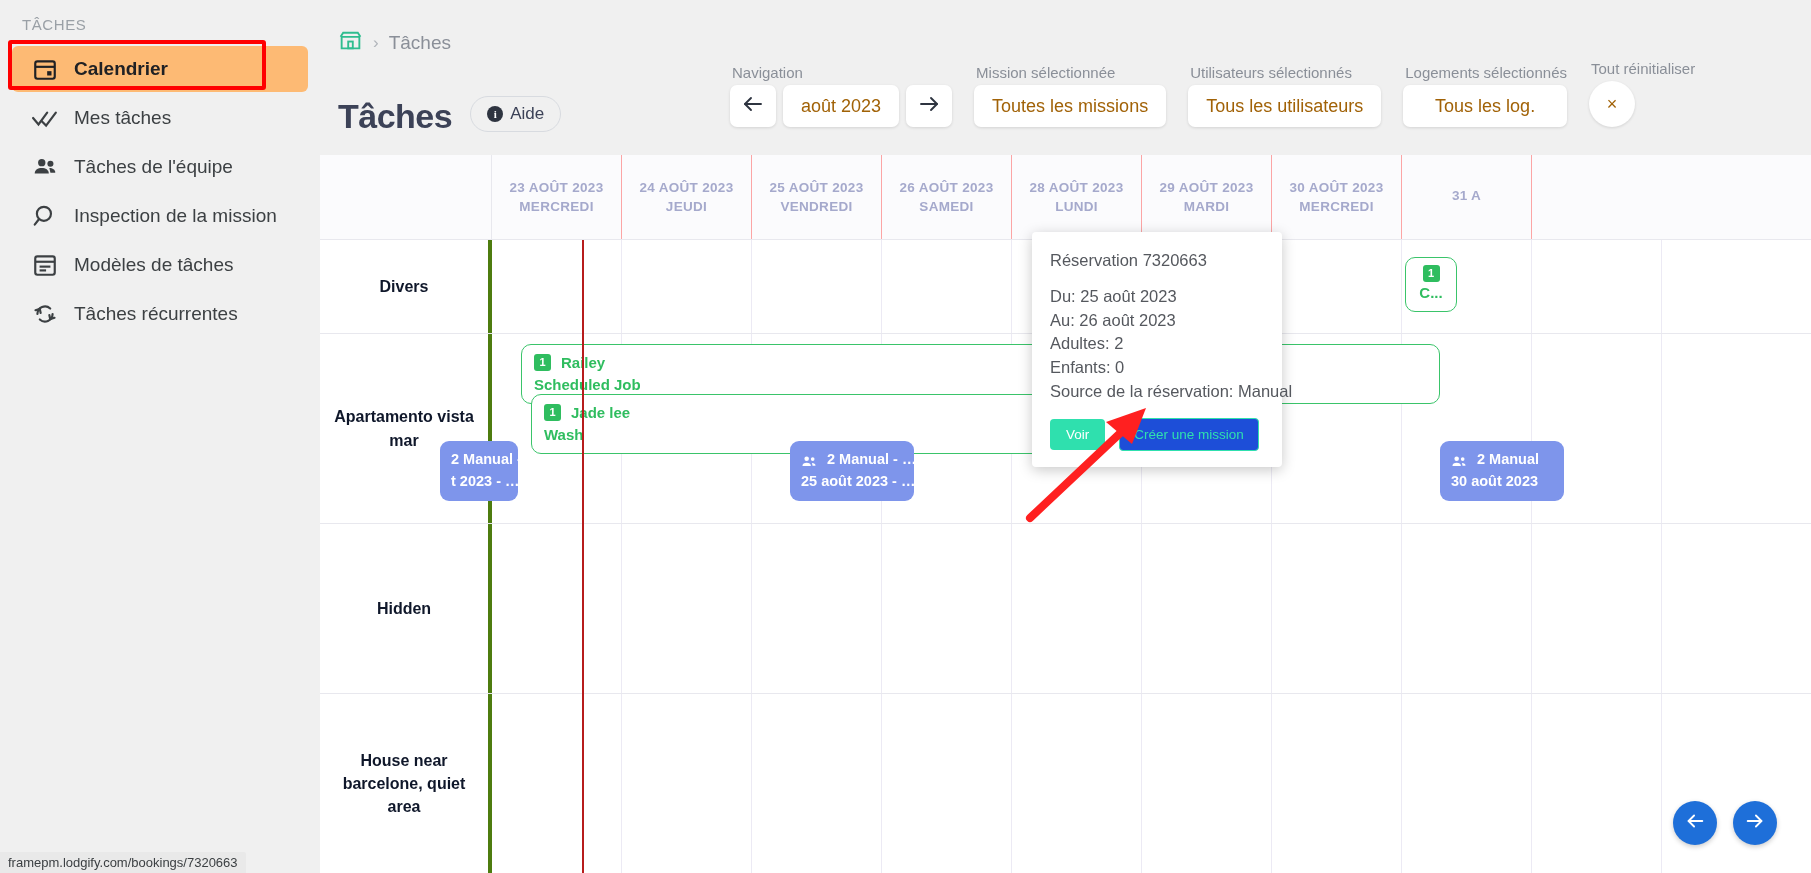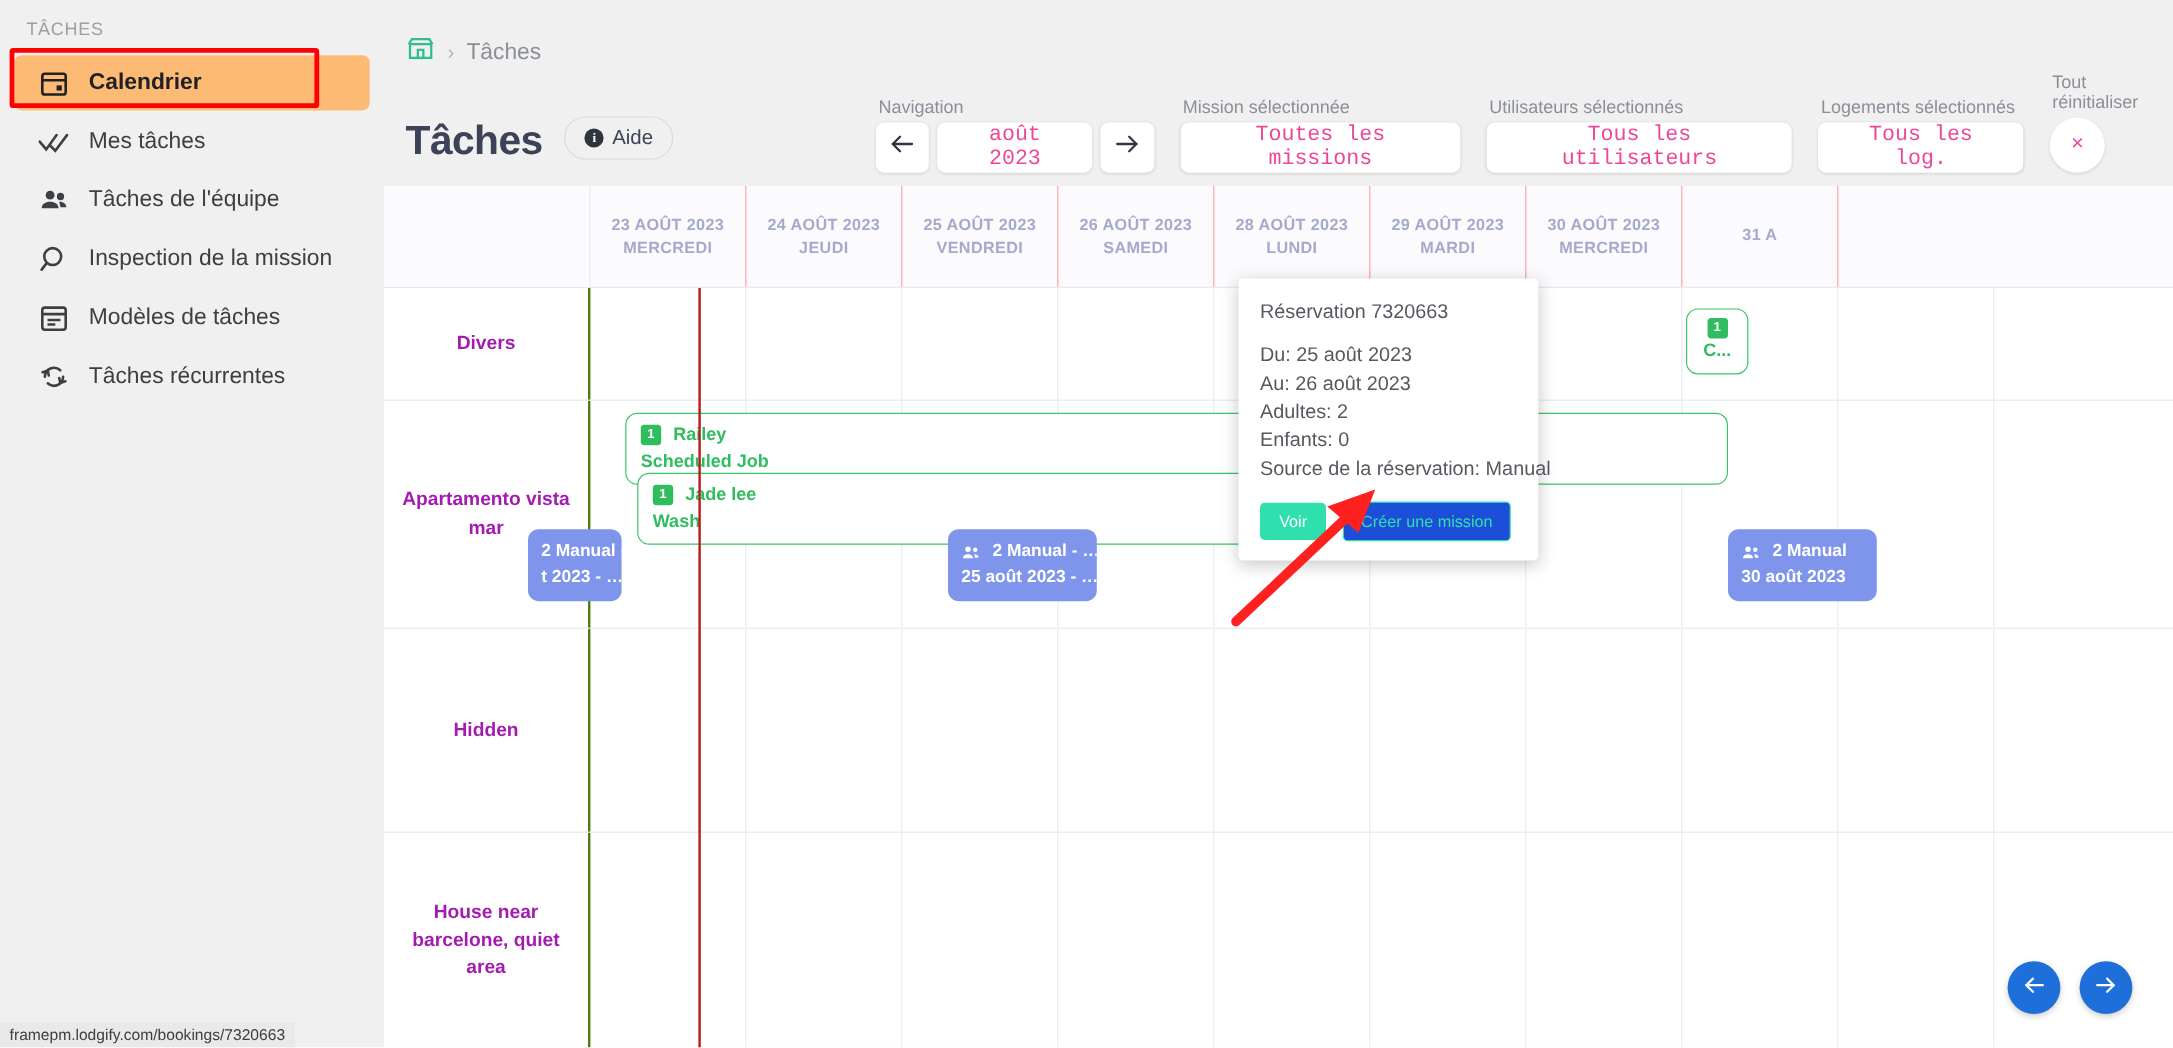--- a/index.html
+++ b/index.html
@@ -70,22 +70,22 @@
   .toolbar {
     position: absolute; left: 410px; top: 60px; display: flex; align-items: flex-end; gap: 22px;
   }
   .tb-group { display: flex; flex-direction: column; gap: 4px; }
   .tb-label { font-size: 15px; color: #8a8f98; padding-left: 2px; }
   .nav-row { display: flex; gap: 7px; }
   .tb-btn {
     background: #fff; border: none; border-radius: 7px;
     box-shadow: 0 1px 3px rgba(0,0,0,0.12);
     height: 42px; display: flex; align-items: center; justify-content: center;
-    font-size: 18px; color: #ec4899; cursor: pointer; padding: 0 18px;
-    font-family: Liberation Mono, monospace;
+    font-size: 18px; color: #a16207; cursor: pointer; padding: 0 18px;
+    font-family: Liberation Sans, sans-serif;
   }
   .tb-btn.sq { width: 46px; padding: 0; }
   .tb-btn.round { width: 46px; height: 46px; border-radius: 50%; padding: 0; font-size: 18px; }
   .arrow-svg { width: 24px; height: 24px; }
 
   
   .cal-wrap {
     position: absolute; left: 0; top: 155px; right: 0; bottom: 0;
     background: #fff; overflow: hidden;
   }
@@ -96,23 +96,23 @@
   .cal-corner { width: 172px; flex: 0 0 172px; background: #fbfbfd; border-right: 1px solid #e8e8ee; }
   .day-col-head {
     width: 130px; flex: 0 0 130px;
     display: flex; flex-direction: column; align-items: center; justify-content: center;
     gap: 4px; border-right: 1px solid #fca5a5;
     font-size: 13.5px; font-weight: bold; color: #a5a9cc; letter-spacing: 0.3px;
   }
   .cal-body { position: relative; }
   .cal-row { display: flex; border-bottom: 1px solid #e8e8ee; position: relative; }
   .row-label {
-    width: 172px; flex: 0 0 172px; border-right: 2px solid #4d7c0f;
+    width: 172px; flex: 0 0 172px; border-right: 4px solid #4d7c0f;
     display: flex; align-items: center; justify-content: center; text-align: center;
-    font-size: 16px; font-weight: bold; color: #a21caf; padding: 0 12px; line-height: 1.45;
+    font-size: 16px; font-weight: bold; color: #0f172a; padding: 0 12px; line-height: 1.45;
   }
   .row-cells { display: flex; flex: 1; position: relative; }
   .day-cell { width: 130px; flex: 0 0 130px; border-right: 1px solid #eceaf4; }
 
   .now-line {
     position: absolute; top: 0; bottom: 0; width: 2px; background: #b71c1c; z-index: 6;
   }
 
   
   .ev {

